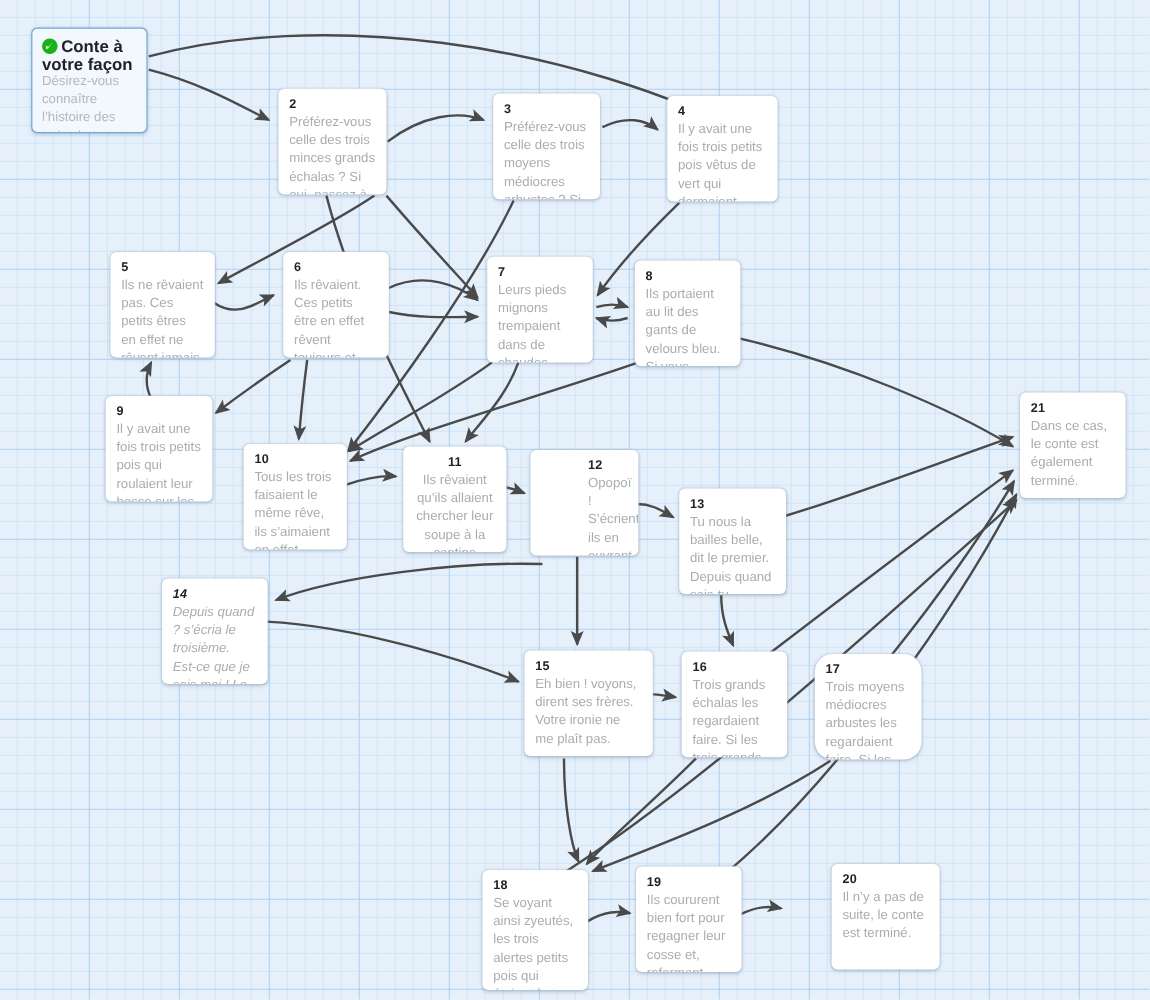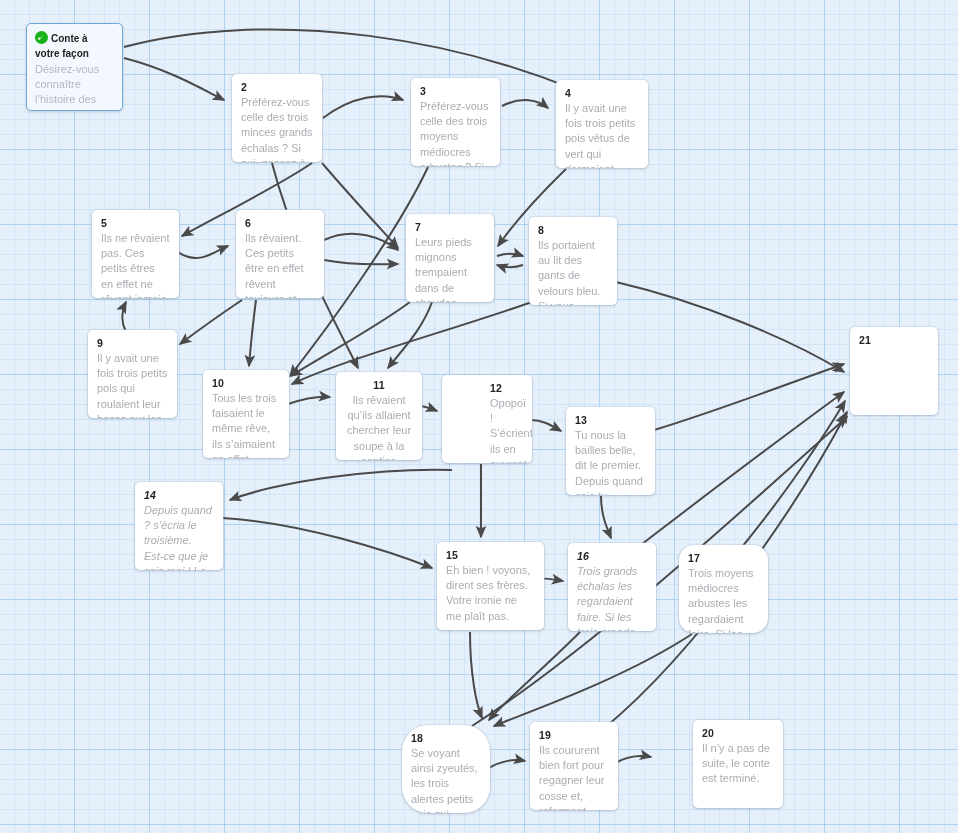--- a/index.html
+++ b/index.html
@@ -37,21 +37,21 @@
     font-size:11px;color:#a9adb2;line-height:15.2px;
     margin-top:1px;
   }
   .node.start{
     background:#f2f8fd;
     border:1px solid #6fa8d6;
     box-shadow:0 1px 3px rgba(60,90,120,.25);
     padding:7px 8px 0 8px;
   }
   .node.start .title{
-    font-size:10px;font-weight:bold;color:#222;line-height:14.5px;
+    font-size:14px;font-weight:bold;color:#222;line-height:14.5px;
     display:block;
   }
   .node.start .txt{margin-top:1px;color:#b2b8be;}
   .start-icon{
     display:inline-block;width:13px;height:13px;border-radius:50%;
     background:#19b219;vertical-align:-2px;margin-right:3px;position:relative;
   }
   .start-icon svg{position:absolute;left:2px;top:2px;}
 </style>
 </head>
@@ -208,38 +208,39 @@
         <div class="txt">Tu nous la bailles belle, dit le premier. Depuis quand sais-tu analyser</div>
       </div>
       <div class="node" style="left: 135px; top: 482px; width: 88px; height: 88px; font-style: italic;">
         <div class="num">14</div>
         <div class="txt">Depuis quand ? s’écria le troisième. Est-ce que je sais moi ! Le fait est</div>
       </div>
       <div class="node" style="left: 437px; top: 542px; width: 107px; height: 88px;">
         <div class="num">15</div>
         <div class="txt">Eh bien ! voyons, dirent ses frères. Votre ironie ne me plaît pas.</div>
       </div>
-      <div class="node" style="left: 568px; top: 543px; width: 88px; height: 88px; font-style: italic;">
+      <div class="node" style="left: 568px; top: 543px; width: 88px; height: 88px;">
         <div class="num">16</div>
         <div class="txt">Trois grands échalas les regardaient faire. Si les trois grands échalas</div>
       </div>
       <div class="node" style="left: 679px; top: 545px; width: 89px; height: 88px; border-radius: 15px;">
         <div class="num">17</div>
         <div class="txt">Trois moyens médiocres arbustes les regardaient faire. Si les trois</div>
       </div>
-      <div class="node" style="left: 402px; top: 725px; width: 88px; height: 88px; border-radius: 26px;">
+      <div class="node" style="left: 402px; top: 725px; width: 88px; height: 100px;">
         <div class="num">18</div>
         <div class="txt">Se voyant ainsi zyeutés, les trois alertes petits pois qui étaient fort</div>
       </div>
       <div class="node" style="left: 530px; top: 722px; width: 88px; height: 88px;">
         <div class="num">19</div>
         <div class="txt">Ils coururent bien fort pour regagner leur cosse et, refermant celle-</div>
       </div>
       <div class="node" style="left: 657px; top: 720px; width: 90px; height: 88px; margin-left: 36px;">
         <div class="num">20</div>
         <div class="txt">Il n’y a pas de suite, le conte est terminé.</div>
       </div>
       <div class="node" style="left: 850px; top: 327px; width: 88px; height: 88px;">
         <div class="num">21</div>
+        <div class="txt">Dans ce cas, le conte est également terminé.</div>
       </div>
     </div>
 
 </div>
 
 </body></html>

